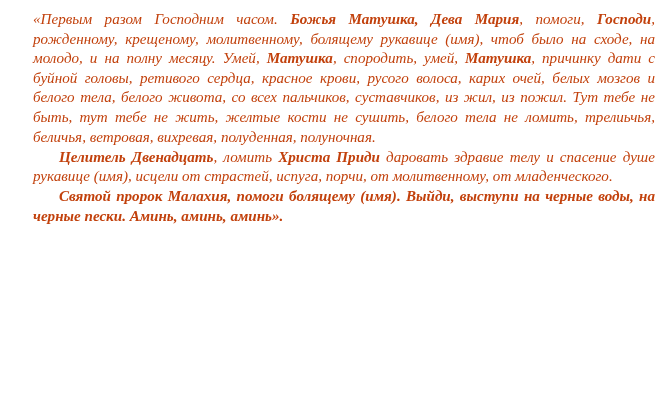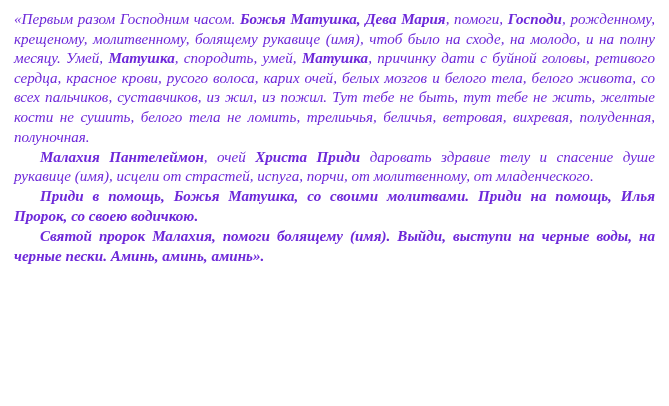--- a/index.html
+++ b/index.html
@@ -17,39 +17,39 @@
     width: 669px;
     height: 406px;
     box-sizing: border-box;
     padding: 10px 14px 6px 14px;
     background: #ffffff;
   }
   .prayer-text {
     font-style: italic;
     font-size: 15.1px;
     line-height: 1.30;
-    color: #6d28d9;
+    color: #c2410c;
     text-align: justify;
     text-justify: inter-word;
+    margin-left: 19px;
   }
   .para {
     margin: 0 0 0.5px 0;
     text-indent: 26px;
     text-align: justify;
   }
   .para:first-child {
     text-indent: 0;
   }
   .b {
     font-weight: bold;
   }
 </style>
 </head>
 <body>
 
 <div class="page">
   <div class="prayer-text" id="prayer-body">
       <div class="para"><span>«Первым разом Господним часом. </span><span class="b">Божья Матушка, Дева Мария</span><span>, помоги, </span><span class="b">Господи</span><span>, рожденному, крещеному, молитвенному, болящему рукавице (имя), чтоб было на сходе, на молодо, и на полну месяцу. Умей, </span><span class="b">Матушка</span><span>, спородить, умей, </span><span class="b">Матушка</span><span>, причинку дати с буйной головы, ретивого сердца, красное крови, русого волоса, карих очей, белых мозгов и белого тела, белого живота, со всех пальчиков, суставчиков, из жил, из пожил. Тут тебе не быть, тут тебе не жить, желтые кости не сушить, белого тела не ломить, трелиьчья, беличья, ветровая, вихревая, полуденная, полуночная.</span></div>
-      <div class="para"><span class="b">Малахия Пантелеймон</span><span>, очей </span><span class="b">Христа Приди</span><span> даровать здравие телу и спасение душе рукавице (имя), исцели от страстей, испуга, порчи, от молитвенному, от младенческого.</span></div>
-      <div class="para"><span class="b">Приди в помощь, </span><span class="b">Божья Матушка</span><span class="b">, со своими молитвами. Приди на помощь, </span><span class="b">Илья Пророк</span><span class="b">, со своею водичкою.</span></div>
+      <div class="para"><span class="b">Целитель Двенадцать</span><span>, ломить </span><span class="b">Христа Приди</span><span> даровать здравие телу и спасение душе рукавице (имя), исцели от страстей, испуга, порчи, от молитвенному, от младенческого.</span></div>
       <div class="para"><span class="b">Святой пророк Малахия</span><span class="b">, помоги болящему (имя). Выйди, выступи на черные воды, на черные пески. Аминь, аминь, аминь».</span></div>
     </div>
 </div>
 
 </body></html>

